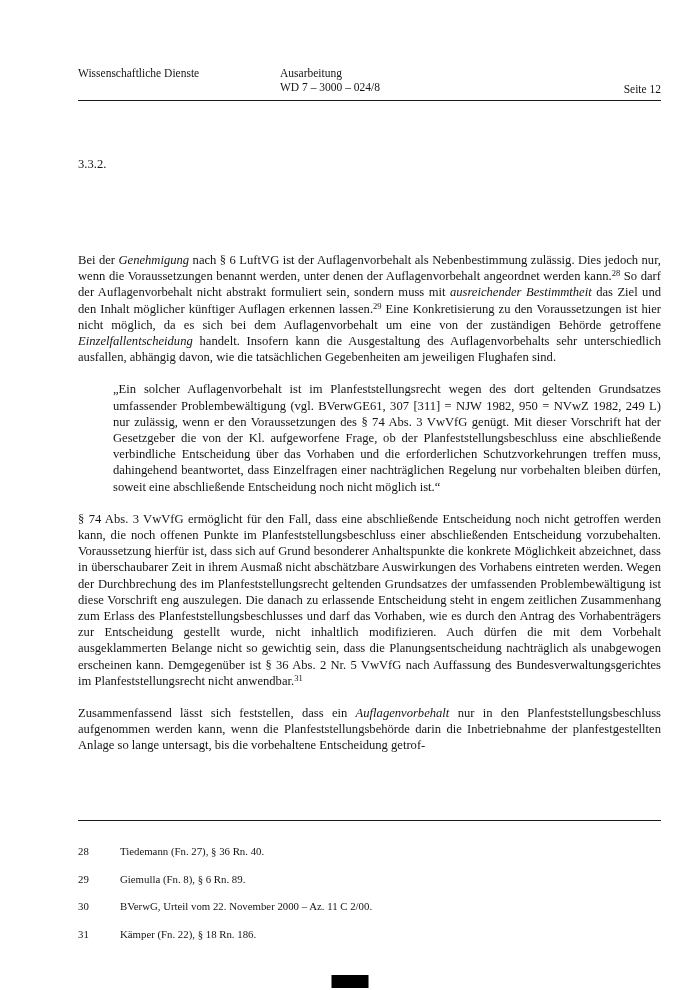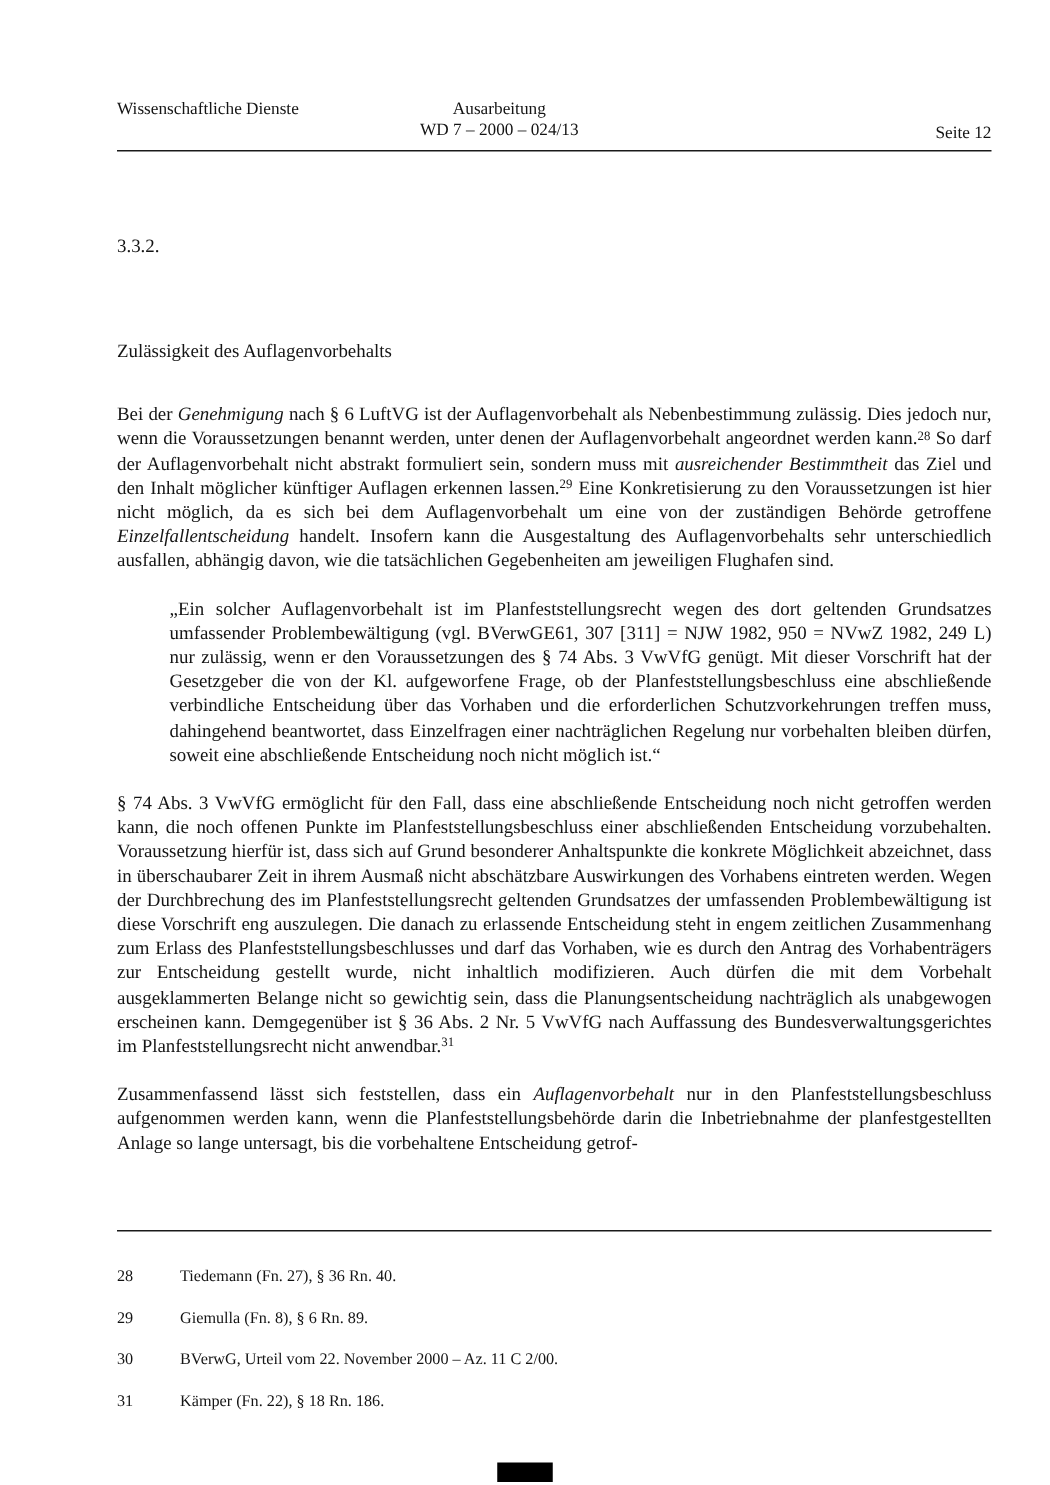--- a/index.html
+++ b/index.html
@@ -20,21 +20,21 @@
   
   .doc-header {
     position: absolute;
     top: 66px;
     left: 78px;
     width: 583px;
     font-size: 11.5px;
     line-height: 14px;
   }
   .h-left  { position: absolute; left: 0; top: 0; }
-  .h-center{ position: absolute; left: 202px; top: 0; text-align: center; }
+  .h-center{ position: absolute; left: 202px; top: 0; }
   .h-right { position: absolute; right: 0; top: 16px; }
   .header-rule {
     position: absolute;
     top: 100px;
     left: 78px;
     width: 583px;
     height: 0;
     border-top: 1.2px solid #1a1a1a;
   }
   
@@ -106,30 +106,29 @@
 </style>
 </head>
 <body>
 
 <div class="page">
 
   <header class="doc-header">
     <div class="h-left">Wissenschaftliche Dienste</div>
     <div class="h-center">
       <div>Ausarbeitung</div>
-      <div>WD 7 – 2000 – 024/13</div>
+      <div>WD 7 – 3000 – 024/8</div>
     </div>
     <div class="h-right">Seite 12</div>
   </header>
   <div class="header-rule"></div>
 
   <main class="body-text">
     <h2 class="section-heading">
       <span class="sec-num">3.3.2.</span>
-      <span class="sec-title">Zulässigkeit des Auflagenvorbehalts</span>
     </h2>
 
     <p class="para"><span>Bei der </span><span class="it">Genehmigung</span><span> nach § 6 LuftVG ist der Auflagenvorbehalt als Nebenbestimmung zulässig. Dies jedoch nur, wenn die Voraussetzungen benannt werden, unter denen der Auflagenvorbehalt angeordnet werden kann.</span><sup>28</sup><span> So darf der Auflagenvorbehalt nicht abstrakt formuliert sein, sondern muss mit </span><span class="it">ausreichender Bestimmtheit</span><span> das Ziel und den Inhalt möglicher künftiger Auflagen erkennen lassen.</span><sup>29</sup><span> Eine Konkretisierung zu den Voraussetzungen ist hier nicht möglich, da es sich bei dem Auflagenvorbehalt um eine von der zuständigen Behörde getroffene </span><span class="it">Einzelfallentscheidung</span><span> handelt. Insofern kann die Ausgestaltung des Auflagenvorbehalts sehr unterschiedlich ausfallen, abhängig davon, wie die tatsächlichen Gegebenheiten am jeweiligen Flughafen sind.</span></p>
     <blockquote class="quote"><span>„Ein solcher Auflagenvorbehalt ist im Planfeststellungsrecht wegen des dort geltenden Grundsatzes umfassender Problembewältigung (vgl. BVerwGE61, 307 [311] = NJW 1982, 950 = NVwZ 1982, 249 L) nur zulässig, wenn er den Voraussetzungen des § 74 Abs. 3 VwVfG genügt. Mit dieser Vorschrift hat der Gesetzgeber die von der Kl. aufgeworfene Frage, ob der Planfeststellungsbeschluss eine abschließende verbindliche Entscheidung über das Vorhaben und die erforderlichen Schutzvorkehrungen treffen muss, dahingehend beantwortet, dass Einzelfragen einer nachträglichen Regelung nur vorbehalten bleiben dürfen, soweit eine abschließende Entscheidung noch nicht möglich ist.“</span></blockquote>
     <p class="para"><span>§ 74 Abs. 3 VwVfG ermöglicht für den Fall, dass eine abschließende Entscheidung noch nicht getroffen werden kann, die noch offenen Punkte im Planfeststellungsbeschluss einer abschließenden Entscheidung vorzubehalten. Voraussetzung hierfür ist, dass sich auf Grund besonderer Anhaltspunkte die konkrete Möglichkeit abzeichnet, dass in überschaubarer Zeit in ihrem Ausmaß nicht abschätzbare Auswirkungen des Vorhabens eintreten werden. Wegen der Durchbrechung des im Planfeststellungsrecht geltenden Grundsatzes der umfassenden Problembewältigung ist diese Vorschrift eng auszulegen. Die danach zu erlassende Entscheidung steht in engem zeitlichen Zusammenhang zum Erlass des Planfeststellungsbeschlusses und darf das Vorhaben, wie es durch den Antrag des Vorhabenträgers zur Entscheidung gestellt wurde, nicht inhaltlich modifizieren.  Auch dürfen die mit dem Vorbehalt ausgeklammerten Belange nicht so gewichtig sein, dass die Planungsentscheidung nachträglich als unabgewogen erscheinen kann. Demgegenüber ist § 36 Abs. 2 Nr. 5 VwVfG nach Auffassung des Bundesverwaltungsgerichtes im Planfeststellungsrecht nicht anwendbar.</span><sup>31</sup></p>
     <p class="para"><span>Zusammenfassend lässt sich feststellen, dass ein </span><span class="it">Auflagenvorbehalt</span><span> nur in den Planfeststellungsbeschluss aufgenommen werden kann, wenn die Planfeststellungsbehörde darin die Inbetriebnahme der planfestgestellten Anlage so lange untersagt, bis die vorbehaltene Entscheidung getrof-</span></p>
   </main>
 
   <footer class="footnotes">
     <div class="fn-rule"></div>

